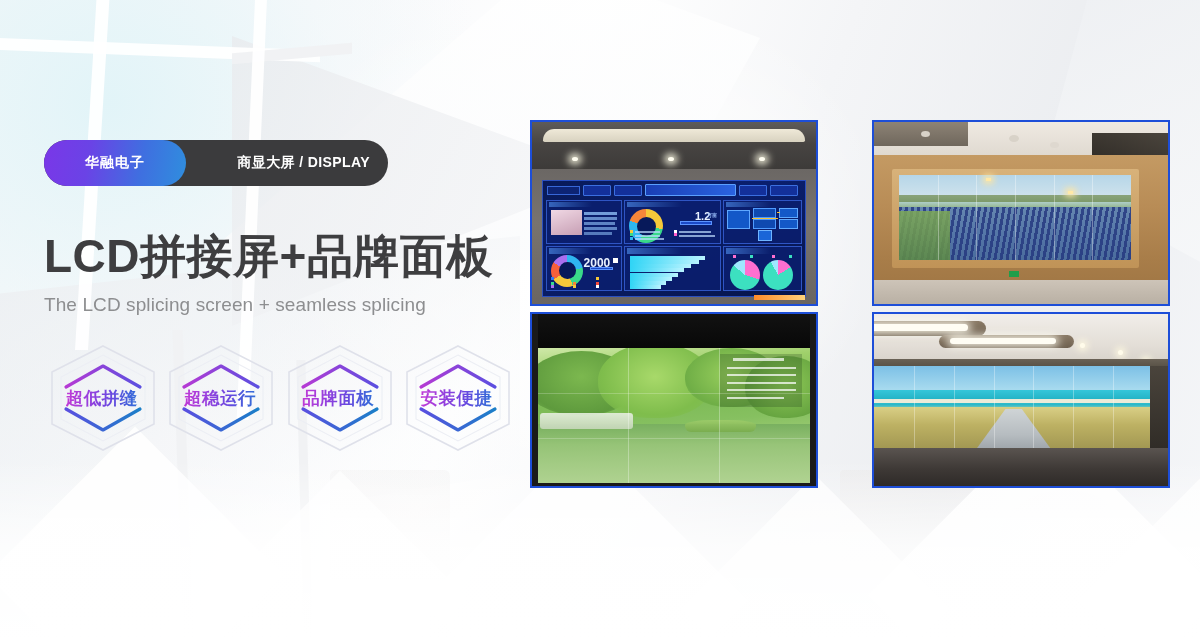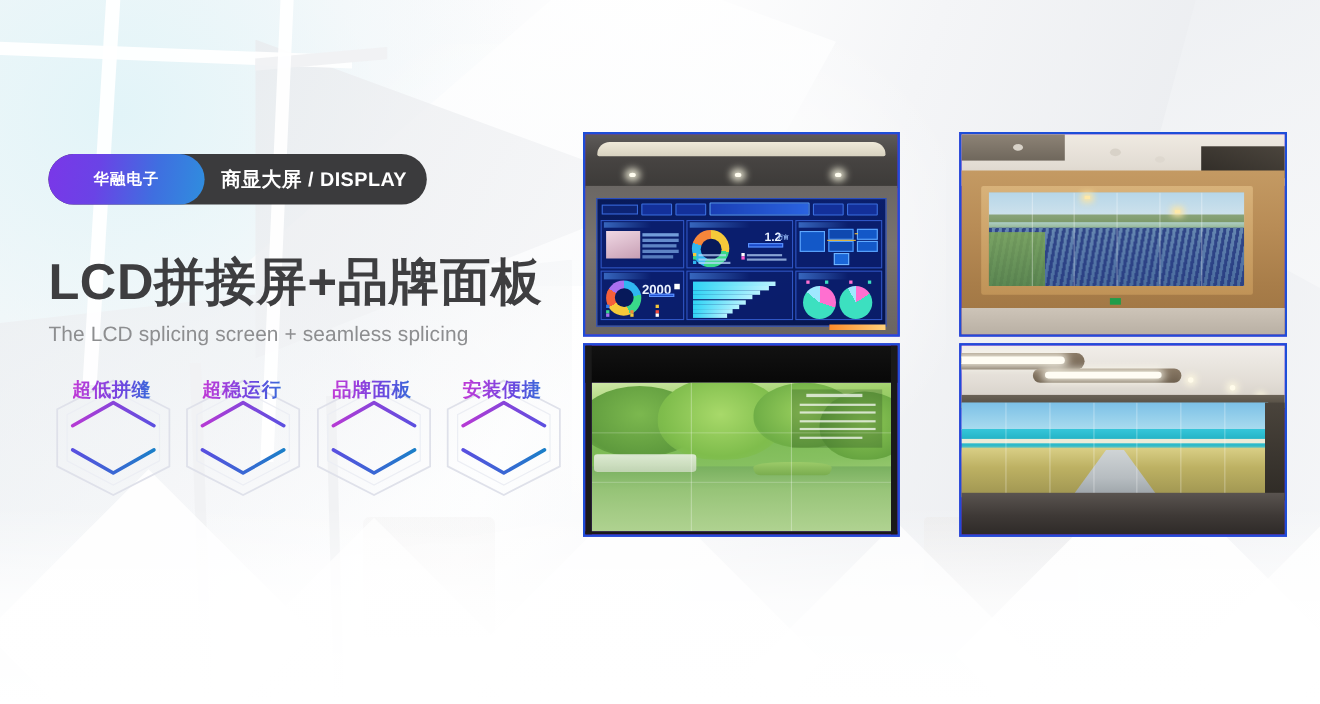--- a/index.html
+++ b/index.html
@@ -125,21 +125,21 @@
     width: 344px; height: 46px;
     background: #3b3b3d;
     border-radius: 23px;
     display: flex;
     align-items: center;
     justify-content: flex-end;
     padding-right: 18px;
   }
   .badge-dark-text {
     color: #ffffff;
-    font-size: 18px;
+    font-size: 14px;
     font-weight: 700;
     letter-spacing: .4px;
     white-space: nowrap;
   }
   .badge-pill {
     position: absolute;
     left: 0; top: 0;
     width: 142px; height: 46px;
     border-radius: 23px;
     background: linear-gradient(100deg, #7a37e8 0%, #6a43e6 32%, #3f6fe0 68%, #2f8ede 100%);
@@ -176,20 +176,21 @@
   .features {
     margin-top: 26px;
     display: flex;
     gap: 3px;
   }
   .hex {
     position: relative;
     width: 118px;
     height: 112px;
     display: flex;
+    align-items: center;
     justify-content: center;
   }
   .hex svg { position: absolute; inset: 0; width: 118px; height: 112px; }
   .hex-label {
     position: relative;
     z-index: 3;
     font-size: 17.5px;
     font-weight: 700;
     letter-spacing: .5px;
     white-space: nowrap;

